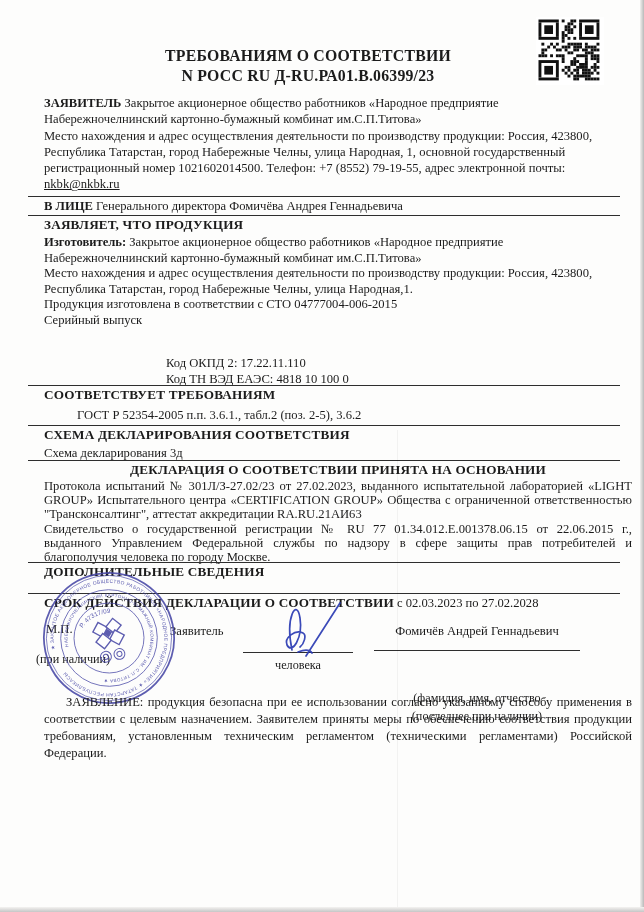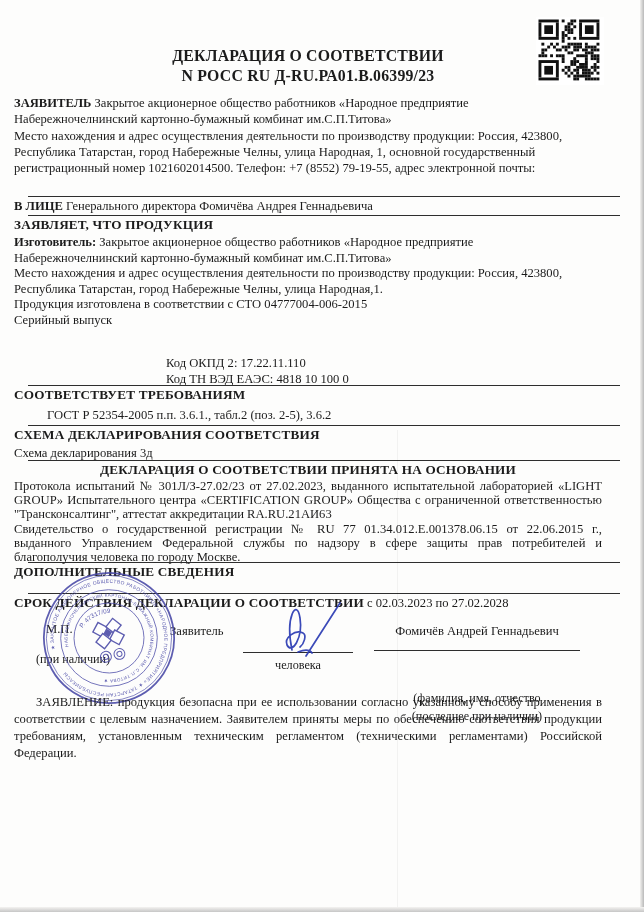--- a/index.html
+++ b/index.html
@@ -8,21 +8,21 @@
     background:#fdfdfc; overflow:hidden;
     font-family:"Liberation Serif","DejaVu Serif",serif;
     color:#1b1b1b; font-size:12.6px;
   }
   .abs{position:absolute;}
   .pre{white-space:pre-line;}
   .b{font-weight:bold;}
   .center{text-align:center;}
   .rule{position:absolute; left:28px; width:592px; border-top:1px solid #2e2e2e; height:0;}
   .title{left:28px; width:560px; text-align:center; font-weight:bold; font-size:15.8px; line-height:20px; letter-spacing:.2px;}
-  .block{left:14px; width:588px; line-height:16.3px;}
+  .block{left:44px; width:588px; line-height:16.3px;}
   .heading{font-weight:bold; font-size:13.2px; letter-spacing:.2px;}
   .codes{left:166px; line-height:16px;}
   .justify{text-align:justify;}
   .email{text-decoration:underline;}
   .sigline{position:absolute; border-bottom:1.2px solid #2e2e2e; height:0;}
   .caption{font-size:12.2px;}
   .crease{position:absolute; left:397px; top:430px; width:1px; height:482px; background:#000; opacity:.045;}
   .edge-right{position:absolute; right:0; top:0; width:4px; height:100%;
     background:linear-gradient(to right,#f2f1ef,#b9b9b9);}
   .edge-bottom{position:absolute; left:0; bottom:0; width:100%; height:5px;
@@ -182,30 +182,31 @@
         <rect x="40.199999999999996" y="60.5" width="2.9" height="2.9"></rect>
         <rect x="48.9" y="60.5" width="2.9" height="2.9"></rect>
         <rect x="51.8" y="60.5" width="2.9" height="2.9"></rect>
         <rect x="54.699999999999996" y="60.5" width="2.9" height="2.9"></rect>
         <rect x="57.6" y="60.5" width="2.9" height="2.9"></rect>
         <rect x="60.5" y="60.5" width="2.9" height="2.9"></rect>
       </g>
   </svg>
 
   <div class="abs title" style="top:46px;">
-    <div>ДЕКЛАРАЦИЯ О СООТВЕТСТВИИ</div>
+    <div>ТРЕБОВАНИЯМ О СООТВЕТСТВИИ</div>
     <div>N РОСС RU Д-RU.РА01.В.06399/23</div>
   </div>
 
   <div class="abs block" style="top:95px;">
     <span class="b">ЗАЯВИТЕЛЬ</span><span class="pre"> Закрытое акционерное общество работников «Народное предприятие
 Набережночелнинский картонно-бумажный комбинат им.С.П.Титова»
 Место нахождения и адрес осуществления деятельности по производству продукции: Россия, 423800,
 Республика Татарстан, город Набережные Челны, улица Народная, 1, основной государственный
 регистрационный номер 1021602014500. Телефон: +7 (8552) 79-19-55, адрес электронной почты:</span>
+    <div class="email">nkbk@nkbk.ru</div>
   </div>
   <div class="rule" style="top:196px;"></div>
 
   <div class="abs block" style="top:198px;">
     <span class="b">В ЛИЦЕ</span><span> Генерального директора Фомичёва Андрея Геннадьевича</span>
   </div>
   <div class="rule" style="top:215px;"></div>
 
   <div class="abs block heading" style="top:217px;">ЗАЯВЛЯЕТ, ЧТО ПРОДУКЦИЯ</div>
   <div class="abs block" style="top:235px; line-height:15.5px;">

